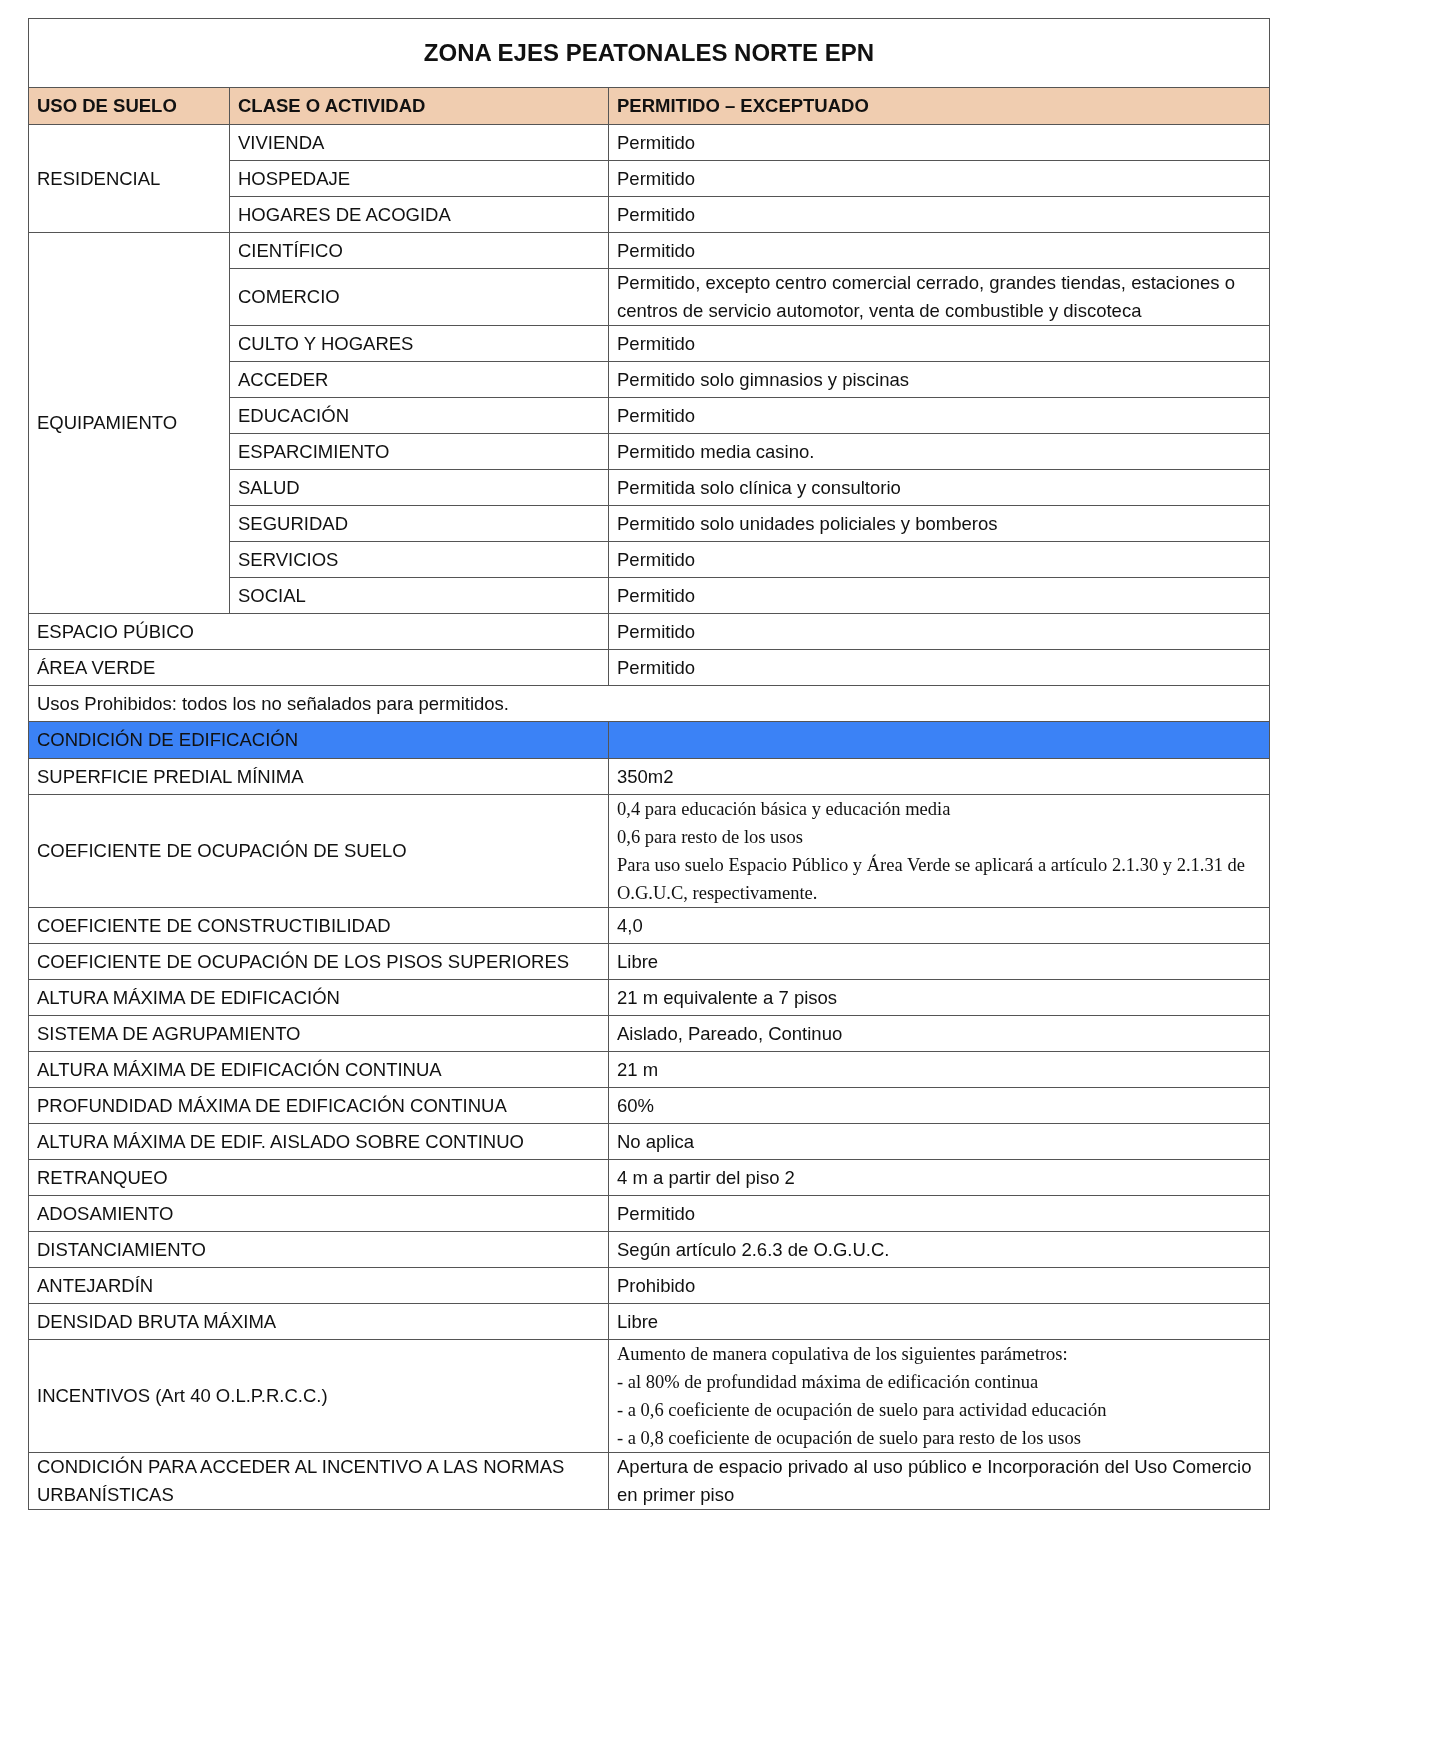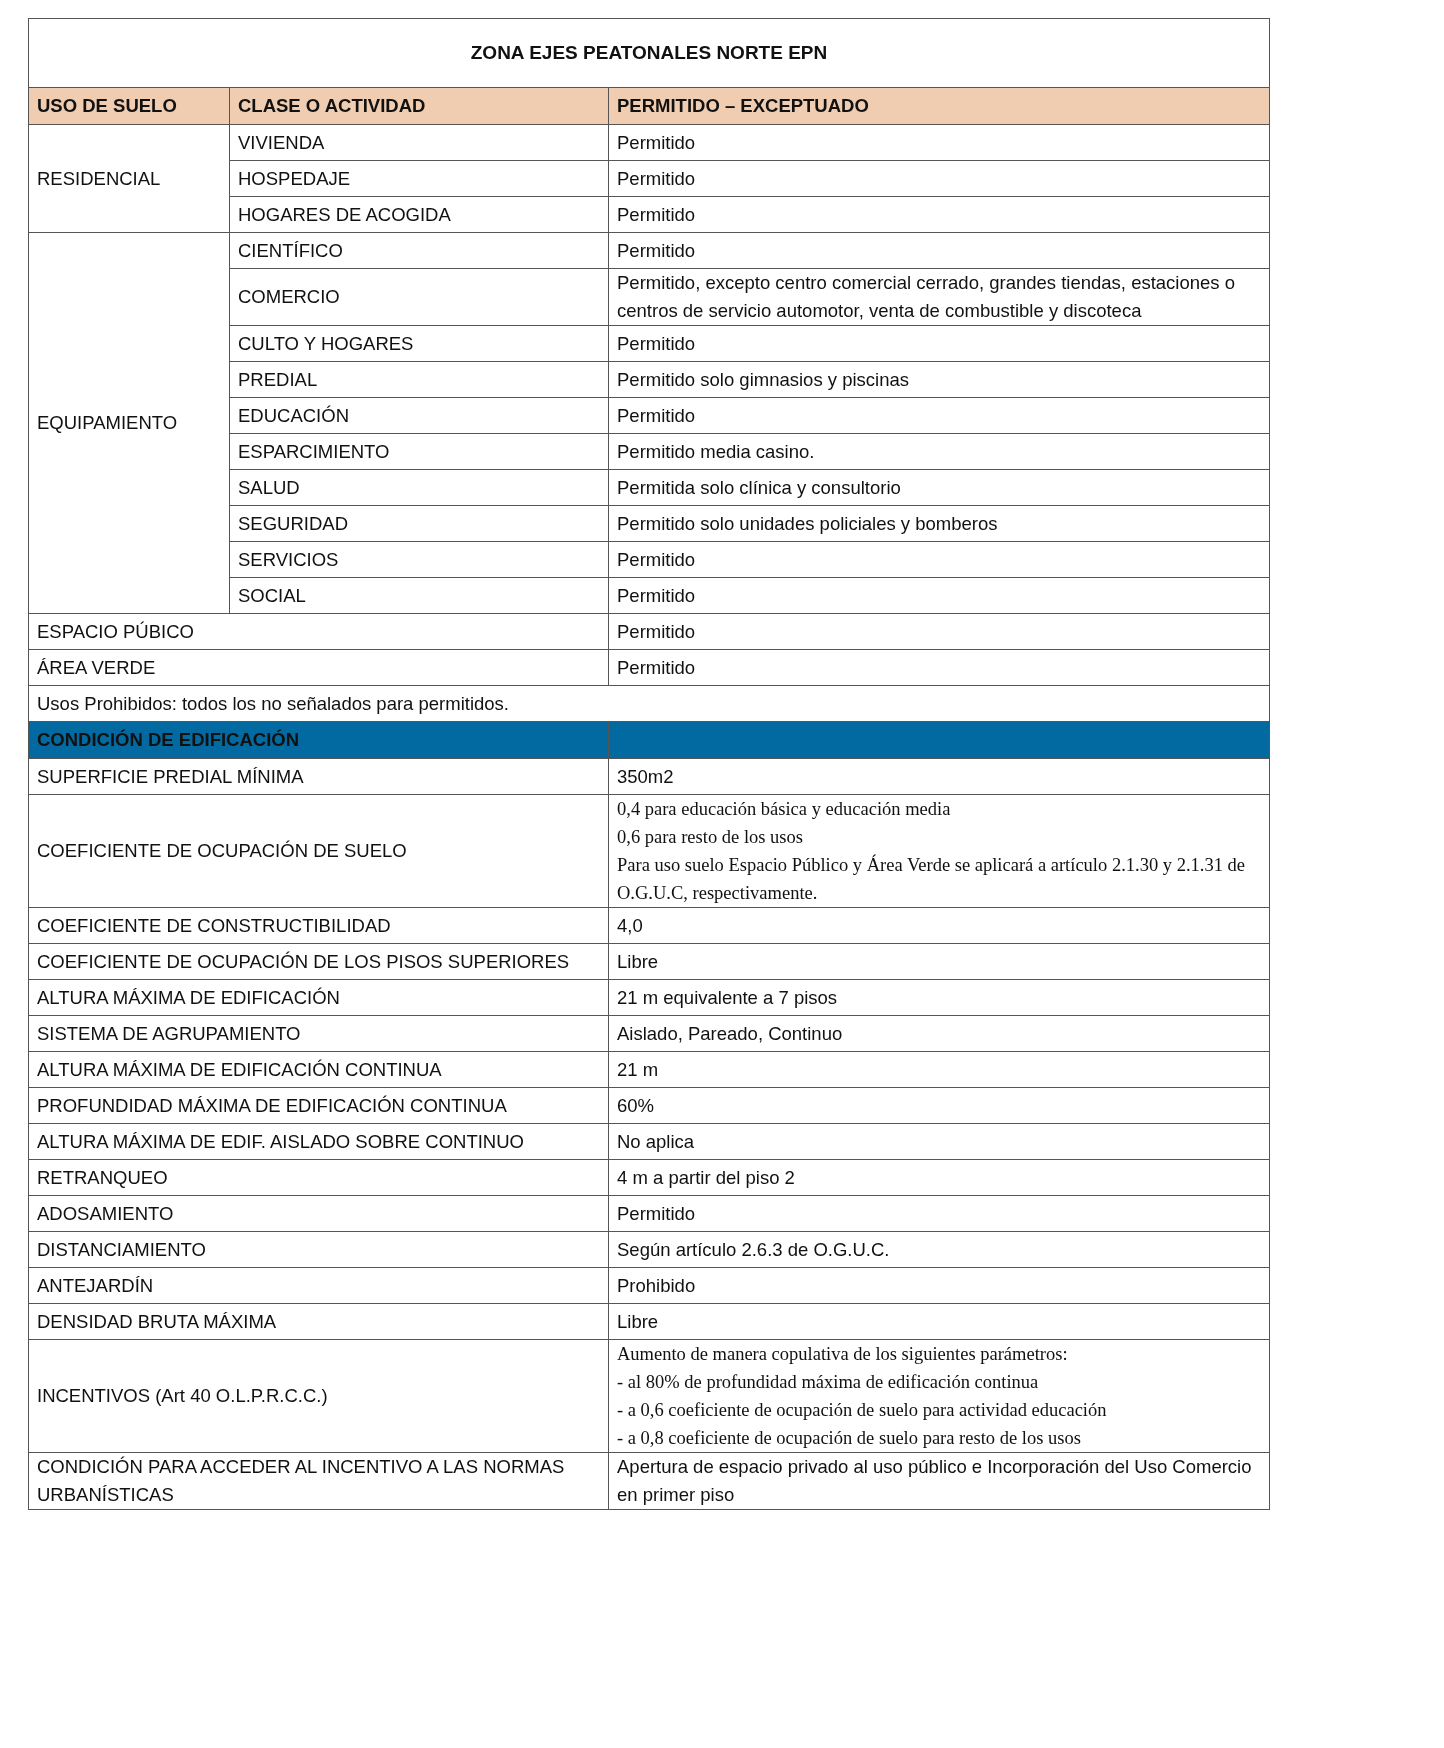--- a/index.html
+++ b/index.html
@@ -1,25 +1,25 @@
 <!DOCTYPE html>
 <html><head>
 <meta charset="utf-8">
 <style>
   html, body { margin: 0; padding: 0; background: #ffffff; }
   body { width: 1444px; height: 1748px; position: relative; font-family: "Liberation Sans", sans-serif; color: #111; }
   .doc { position: absolute; left: 28px; top: 18px; width: 1241px; }
   table.zona { border-collapse: collapse; width: 1241px; table-layout: fixed; font-size: 18.5px; }
   table.zona td, table.zona th { border: 1.6px solid #555; padding: 0 8px; vertical-align: middle; line-height: 28px; }
-  .title-cell { height: 68px; text-align: center; font-weight: bold; font-size: 19px; }
+  .title-cell { height: 68px; text-align: center; font-weight: bold; font-size: 24px; }
   .hdr th { background: #f0cdb0; font-weight: bold; height: 36px; text-align: left; }
   .r { height: 36px; }
   .r2 { height: 56px; }
   .r4 { height: 112px; }
-  .band td { background: #0369a1; font-weight: bold; height: 36px; }
+  .band td { background: #3b82f6; font-weight: normal; height: 36px; }
   .multi { padding-top: 1px; padding-bottom: 1px; font-family: Liberation Serif, serif; }
   .line { display: block; }
 </style>
 </head>
 <body>
 
 <div class="doc">
 <table class="zona">
   <colgroup>
     <col style="width:201px">
@@ -57,21 +57,21 @@
     </tr>
     <tr class="r2">
       <td>COMERCIO</td>
       <td>Permitido, excepto centro comercial cerrado, grandes tiendas, estaciones o centros de servicio automotor, venta de combustible y discoteca</td>
     </tr>
     <tr class="r">
       <td>CULTO Y HOGARES</td>
       <td>Permitido</td>
     </tr>
     <tr class="r">
-      <td>PREDIAL</td>
+      <td>ACCEDER</td>
       <td>Permitido solo gimnasios y piscinas</td>
     </tr>
     <tr class="r">
       <td>EDUCACIÓN</td>
       <td>Permitido</td>
     </tr>
     <tr class="r">
       <td>ESPARCIMIENTO</td>
       <td>Permitido media casino.</td>
     </tr>

